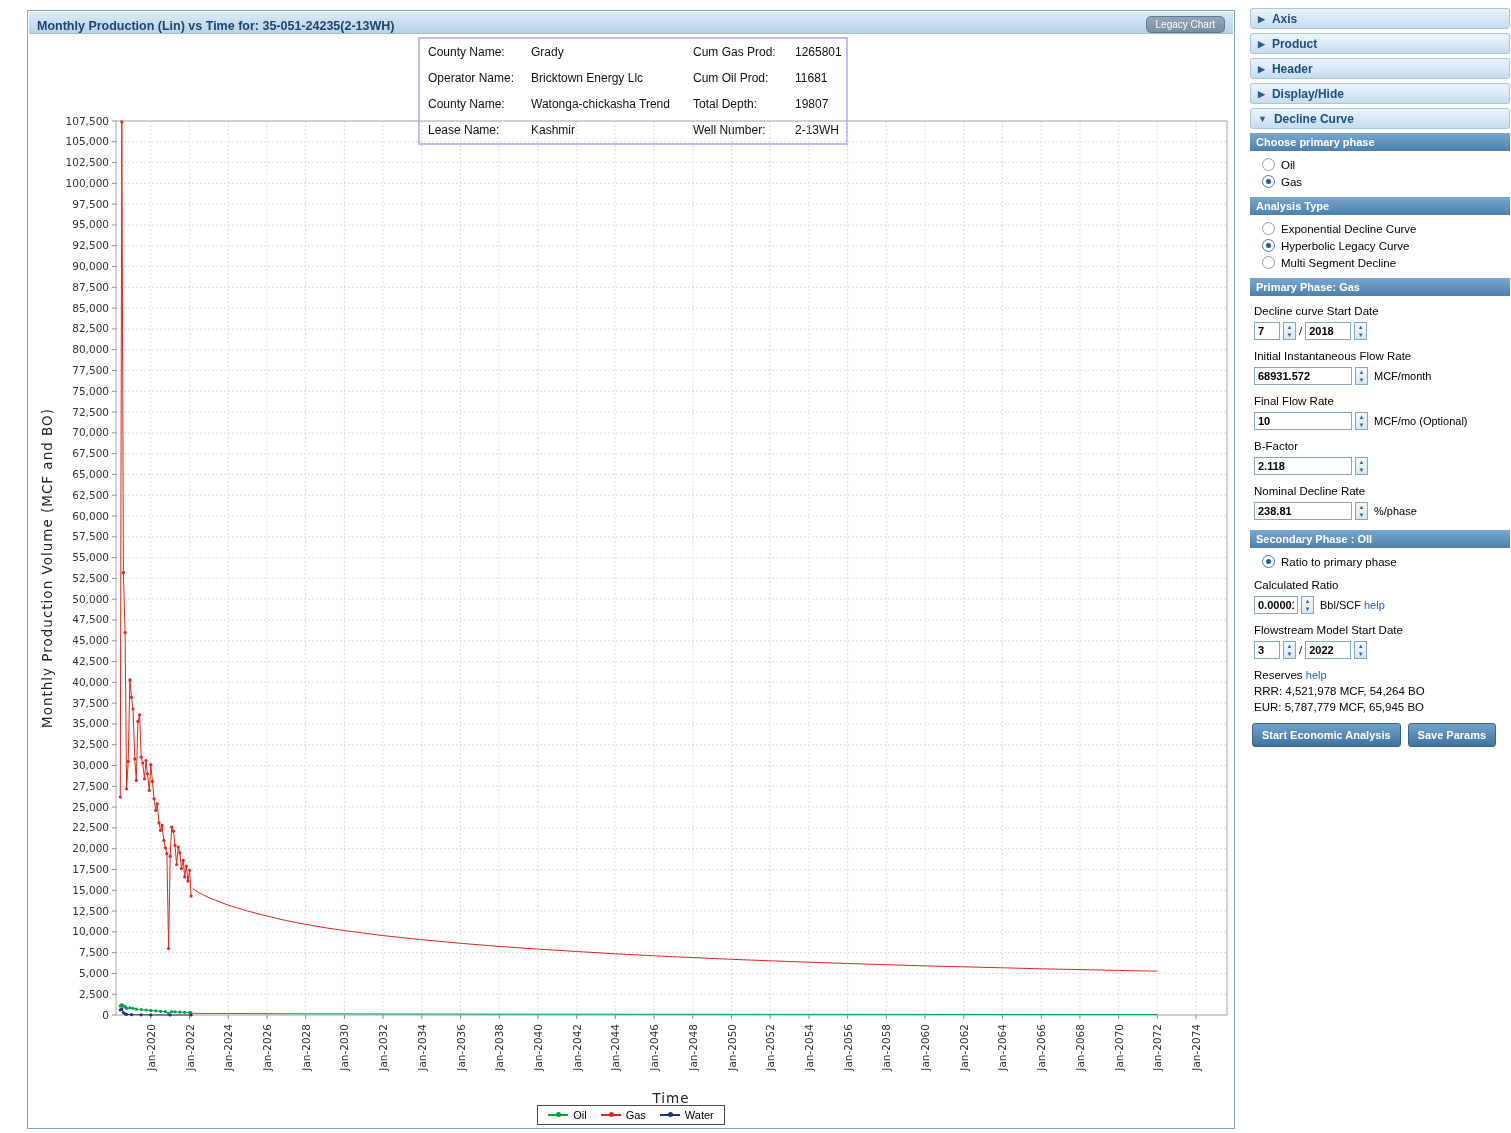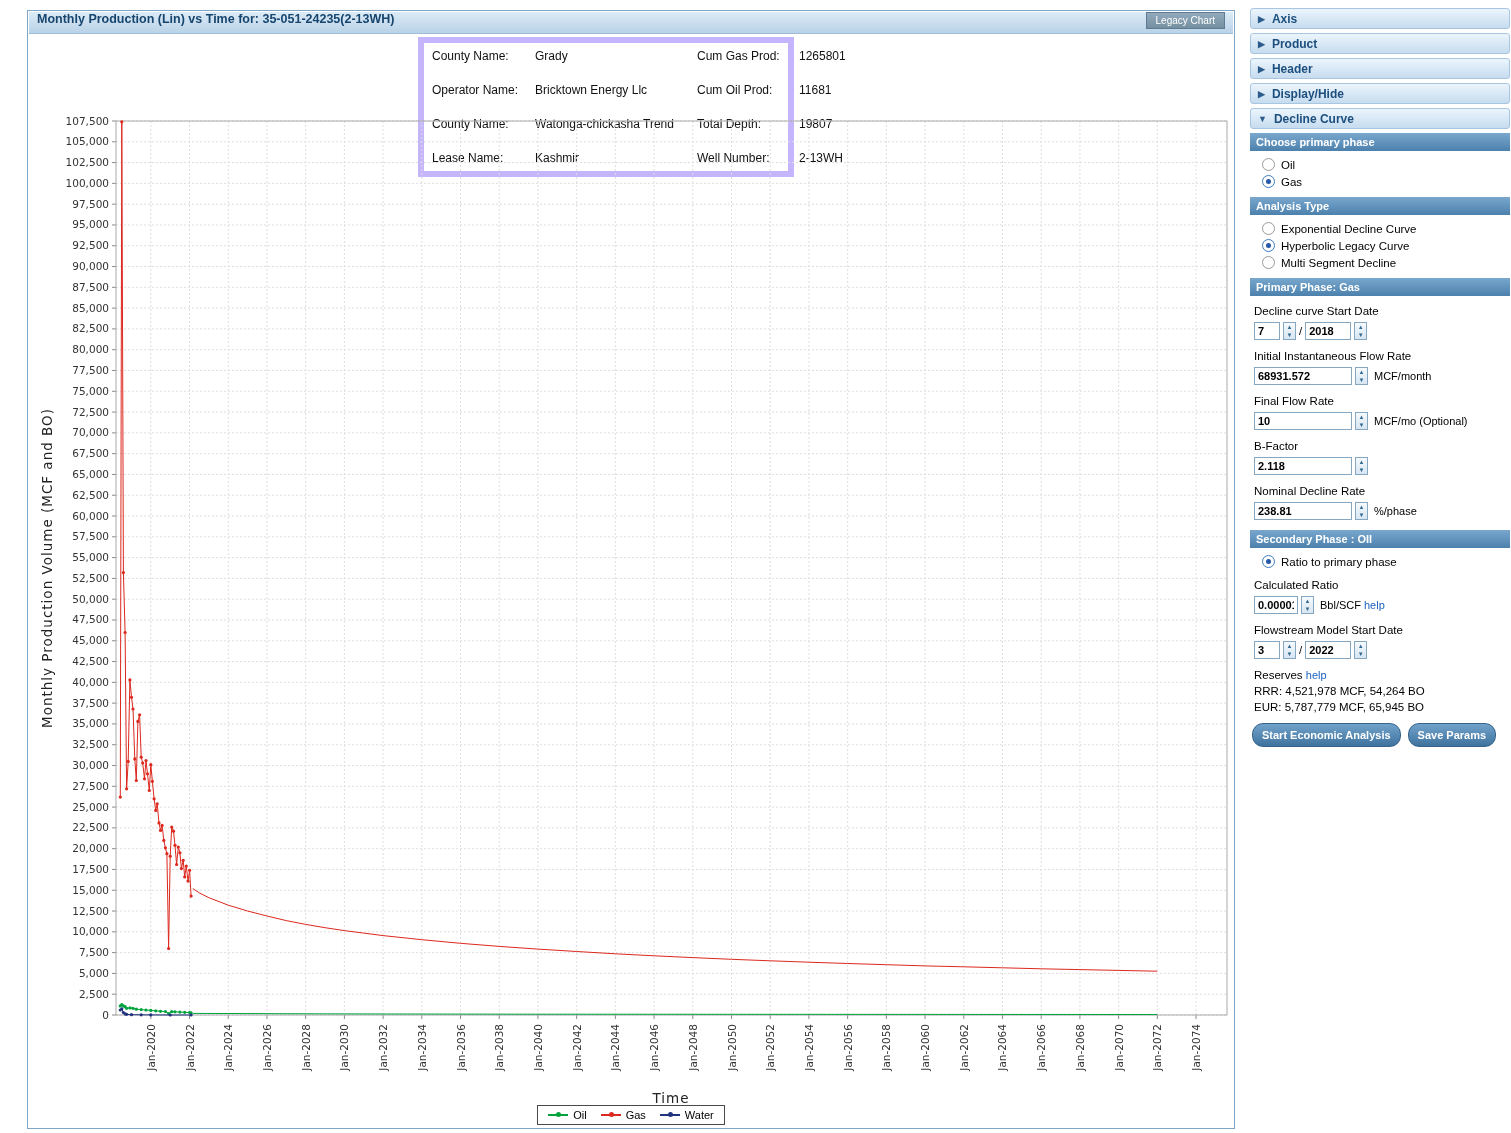--- a/index.html
+++ b/index.html
@@ -3,27 +3,27 @@
 <meta charset="utf-8">
 <style>
   *{box-sizing:border-box;margin:0;padding:0}
   html,body{width:1511px;height:1133px;background:#fff;overflow:hidden;
     font-family:"Liberation Sans",sans-serif}
   
   .main-panel{position:absolute;left:27px;top:10px;width:1208px;height:1119px;
     background:#fff;border:1px solid #7fa6c6}
   .titlebar{position:absolute;left:1px;top:1px;right:1px;height:22px;
     background:linear-gradient(#dcebf7,#b9d2e7);border-bottom:1px solid #9fbcd6;
-    display:flex;align-items:flex-start;padding:0 8px}
+    display:flex;align-items:flex-end;padding:0 8px}
   .titlebar .title{font-size:12.5px;font-weight:bold;color:#17456e}
   .legacy-btn{margin-left:auto;background:linear-gradient(#93a9bd,#74909f);color:#fff;
-    font-size:10px;padding:2px 9px;border:1px solid #5f7b94;border-radius:0;cursor:pointer}
-  .infobox{position:absolute;left:390px;top:26px;width:376px;border:6px solid #c4b5fd;
+    font-size:10px;padding:2px 9px;border:1px solid #5f7b94;border-radius:5px;cursor:pointer}
+  .infobox{position:absolute;left:390px;top:26px;width:430px;border:2px solid #c4b5fd;
     background:#fff;padding:6px 8px;display:grid;grid-template-columns:103px 162px 102px auto;
-    row-gap:20px;font-size:12px;color:#111}
+    row-gap:12px;font-size:12px;color:#111}
   .infobox span{white-space:nowrap}
   #chart-svg{position:absolute;left:8px;top:100px}
   .grid{stroke:#dedede;stroke-width:1;stroke-dasharray:2 2}
   .tickmark{stroke:#8a8a8a;stroke-width:1}
   .plotborder{stroke:#a9a9a9;fill:none}
   .ytick,.xtick{font-size:10.5px;fill:#333;font-family:"DejaVu Sans",sans-serif}
   .axis-title{font-size:13.5px;fill:#222;letter-spacing:1px;font-family:"DejaVu Sans",sans-serif}
   .legend{position:absolute;left:0;top:1094px;width:100%;display:flex;justify-content:center}
   .legend-box{display:flex;gap:14px;border:1px solid #4a4a4a;padding:3px 10px;background:#fff;
     font-size:11px;align-items:center}
@@ -52,21 +52,21 @@
     font-family:"Liberation Sans",sans-serif;color:#000}
   .w26{width:26px}.w46{width:46px}.w98{width:98px}.w66{width:44px}
   .spin{display:inline-flex;flex-direction:column;justify-content:center;width:13px;height:18px;
     border:1px solid #86a7c2;background:linear-gradient(#f6fafd,#d7e6f3);cursor:pointer}
   .spin span{font-size:6px;line-height:8px;color:#33688f;text-align:center}
   .unit{font-size:11px;margin-left:3px}
   a.help{color:#1b62c0;font-size:11px;cursor:pointer}
   .textline{padding-left:4px;margin:4px 0}
   .sb-buttons{display:flex;gap:7px;margin-top:10px;padding-left:2px}
   .sb-btn{background:linear-gradient(#71a2ca,#3f739e);color:#fff;font-size:11px;font-weight:bold;
-    border:1px solid #35638c;border-radius:11px;padding:5px 9px;cursor:pointer}
+    border:1px solid #35638c;border-radius:3px;padding:5px 9px;cursor:pointer}
 </style>
 </head>
 <body>
 
 <div class="main-panel">
   <div class="titlebar">
     <span class="title">Monthly Production (Lin) vs Time for: 35-051-24235(2-13WH)</span>
     <button class="legacy-btn">Legacy Chart</button>
   </div>
 

